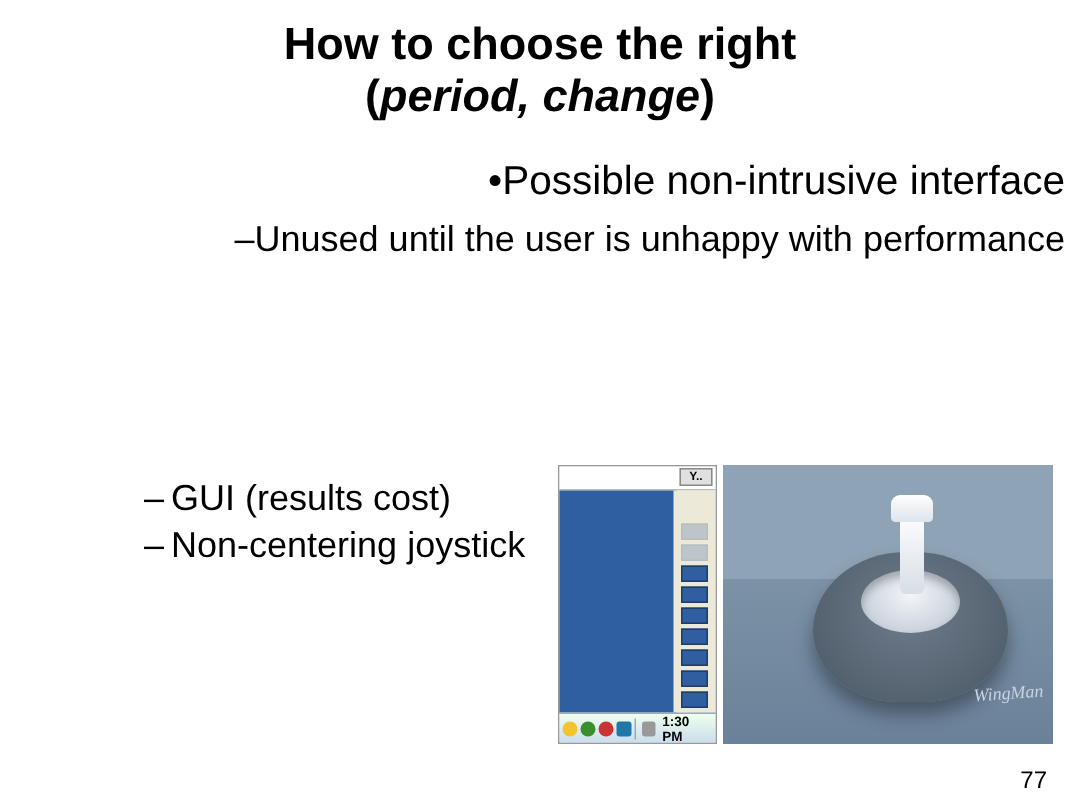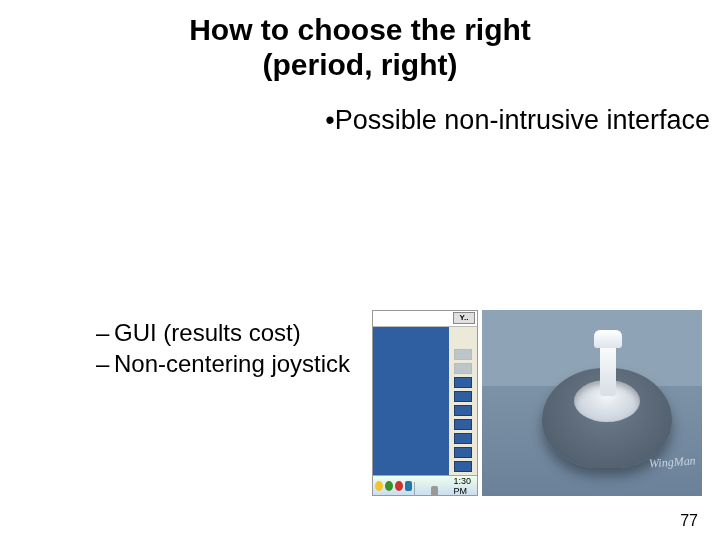--- a/index.html
+++ b/index.html
@@ -1,39 +1,39 @@
 <!DOCTYPE html>
 <html><head>
 <meta charset="utf-8">
 <style>
   * { box-sizing: border-box; margin: 0; padding: 0; }
   html, body { width: 720px; height: 540px; background: #fff; font-family: Arial, Helvetica, sans-serif; color: #000; }
   .slide { position: relative; width: 720px; height: 540px; padding: 12px 10px 11px 10px; }
   .title { text-align: center; font-weight: bold; font-size: 30px; line-height: 1.18; margin-bottom: 22px; }
   .title-line2 .paren { font-style: normal; }
-  .title-line2 .ital { }
+  .title-line2 .ital { font-style: italic; }
   .bullets { margin-left: 30px; text-align: right; }
   .b1 { font-size: 27px; margin-bottom: 10px; }
   .b1dot { display: inline-block; width: 22px; vertical-align: top; }
   .sub { margin-left: 56px; font-size: 24px; line-height: 1.18; margin-bottom: 2px; }
   .sub .dash { display: inline-block; width: 18px; }
   .gap { height: 14px; }
   .last-sub-block { position: absolute; left: 96px; top: 318px; width: 270px; font-size: 24px; line-height: 1.28; }
   .last-sub-block .row .dash { display: inline-block; width: 18px; }
   .images { position: absolute; left: 372px; top: 310px; width: 330px; height: 186px; }
   .gui { position: absolute; left: 0; top: 0; width: 106px; height: 186px; border: 1px solid #999; background: #ece9d8; }
   .gui-title { position: absolute; left: 0; top: 0; right: 0; height: 16px; background: #fff; border-bottom: 1px solid #bbb; }
   .gui-yicon { position: absolute; right: 2px; top: 1px; width: 22px; height: 12px; border: 1px solid #888; background: #e0e0e0; font-size: 8px; line-height: 10px; text-align: center; font-weight: bold; }
   .gui-main { position: absolute; left: 0; top: 16px; width: 78px; bottom: 20px; background: #2f5fa0; }
   .gui-bars { position: absolute; right: 0; top: 16px; width: 28px; bottom: 20px; background: #ece9d8; display: flex; flex-direction: column; justify-content: flex-end; align-items: center; padding: 0 3px 3px 3px; gap: 3px; }
   .bar { width: 18px; height: 11px; background: #2f5fa0; border: 1px solid #1f3d66; }
   .bar.dim { opacity: 0.25; }
   .gui-cost { position: absolute; right: 3px; bottom: 20px; transform: translateY(14px); font-size: 9px; color: #000; }
   .taskbar { position: absolute; left: 0; right: 0; bottom: 0; height: 20px; background: linear-gradient(#efe,#cde); border-top: 1px solid #9ab; display: flex; align-items: center; padding: 0 2px; gap: 2px; }
-  .tray { margin-left: auto; display: flex; align-items: flex-end; gap: 16px; font-size: 9px; }
+  .tray { margin-left: auto; display: flex; align-items: center; gap: 4px; font-size: 9px; font-weight: bold; }
   .tray-sep { width: 1px; height: 14px; background: #9ab; }
   .ticon { width: 10px; height: 10px; border-radius: 50%; }
   .ticon.a { background: #f4c430; }
   .ticon.b { background: #3a8f2a; }
   .ticon.c { background: #c33; }
   .ticon.d { background: #27a; border-radius: 2px; }
   .ticon.e { background: #999; border-radius: 2px; }
   .photo { position: absolute; left: 110px; top: 0; width: 220px; height: 186px; background: #8ea3b5; overflow: hidden; }
   .desk { position: absolute; left: 0; right: 0; bottom: 0; height: 110px; background: linear-gradient(#7c92a6, #6a8199); }
   .joybase { position: absolute; left: 60px; top: 58px; width: 130px; height: 100px; background: radial-gradient(ellipse at 50% 40%, #6e7b8a, #4a5866); border-radius: 50% 50% 46% 46% / 55% 55% 50% 50%; box-shadow: 0 8px 12px rgba(0,0,0,0.35); }
@@ -44,27 +44,30 @@
   .pagenum { position: absolute; right: 22px; bottom: 10px; font-size: 16px; }
 </style>
 </head>
 <body>
 
 <div class="slide">
 
   <div class="title">
     <div>How to choose the right</div>
     <div class="title-line2">
-      <span class="paren">(</span><span class="ital">period</span><span class="ital">, </span><span class="ital">right</span><span class="paren">)</span>
+      <span class="paren">(</span><span class="ital">period</span><span class="ital">, </span><span class="ital">change</span><span class="paren">)</span>
     </div>
   </div>
 
   <div class="bullets">
     <div class="b1">
       <span class="b1dot">•</span><span>Possible non-intrusive interface</span>
+    </div>
+    <div class="sub">
+      <span class="dash">–</span><span>Unused until the user is unhappy with performance</span>
     </div>
     <div class="gap"></div>
   </div>
 
   <div class="last-sub-block">
     <div class="row">
       <span class="dash">–</span><span>GUI (results cost)</span>
     </div>
     <div class="row">
       <span class="dash">–</span><span>Non-centering joystick</span>

